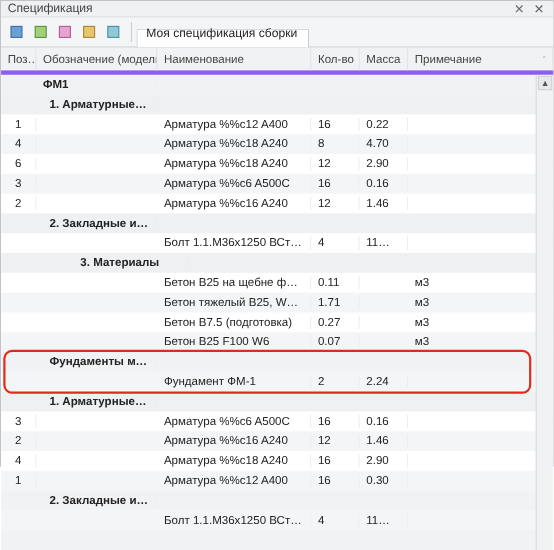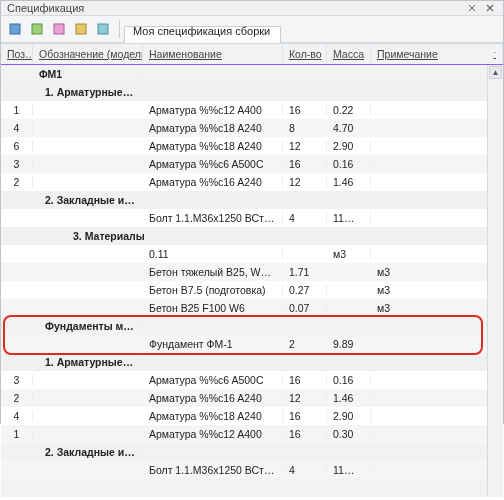--- a/index.html
+++ b/index.html
@@ -68,24 +68,23 @@
     background: #fff;
     border-top: 1px solid #d7dadd;
     position: relative;
   }
   .grid-head, .row {
     display: grid;
     grid-template-columns: 32px 110px 140px 44px 44px 1fr;
   }
   .grid-head {
     background: #f1f2f4;
-    border-bottom: 1px solid #8b5cf6;
+    border-bottom: 4px solid #8b5cf6;
     font-size: 10.5px;
     color: #444;
-    text-decoration: underline;
   }
   .grid-head .hcell {
     padding: 4px 6px;
     border-right: 1px solid #e2e4e7;
     white-space: nowrap; overflow: hidden; text-overflow: ellipsis;
     display: flex; align-items: center;
   }
   .grid-head .last { justify-content: space-between; }
   .grid-body {
     flex: 1;
@@ -282,20 +281,21 @@
             <div class="cell c-pos"></div>
             <div class="cell c-desig bold indent1">3. Материалы</div>
             <div class="cell c-name"></div>
             <div class="cell c-qty"></div>
             <div class="cell c-mass"></div>
             <div class="cell c-note"></div>
           </div>
           <div class="row">
             <div class="cell c-pos"></div>
             <div class="cell c-desig"></div>
+            <div class="cell c-name">Бетон В25 на щебне фрак…</div>
             <div class="cell c-qty">0.11</div>
             <div class="cell c-mass"></div>
             <div class="cell c-note">м3</div>
           </div>
           <div class="row alt">
             <div class="cell c-pos"></div>
             <div class="cell c-desig"></div>
             <div class="cell c-name">Бетон тяжелый В25, W4,…</div>
             <div class="cell c-qty">1.71</div>
             <div class="cell c-mass"></div>
@@ -323,21 +323,21 @@
             <div class="cell c-name"></div>
             <div class="cell c-qty"></div>
             <div class="cell c-mass"></div>
             <div class="cell c-note"></div>
           </div>
           <div class="row alt">
             <div class="cell c-pos"></div>
             <div class="cell c-desig"></div>
             <div class="cell c-name">Фундамент ФМ-1</div>
             <div class="cell c-qty">2</div>
-            <div class="cell c-mass">9.89</div>
+            <div class="cell c-mass">2.24</div>
             <div class="cell c-note"></div>
           </div>
           <div class="row alt" style="background: rgb(238, 240, 242);">
             <div class="cell c-pos"></div>
             <div class="cell c-desig bold indent1">1. Арматурные изделия</div>
             <div class="cell c-name"></div>
             <div class="cell c-qty"></div>
             <div class="cell c-mass"></div>
             <div class="cell c-note"></div>
           </div>

